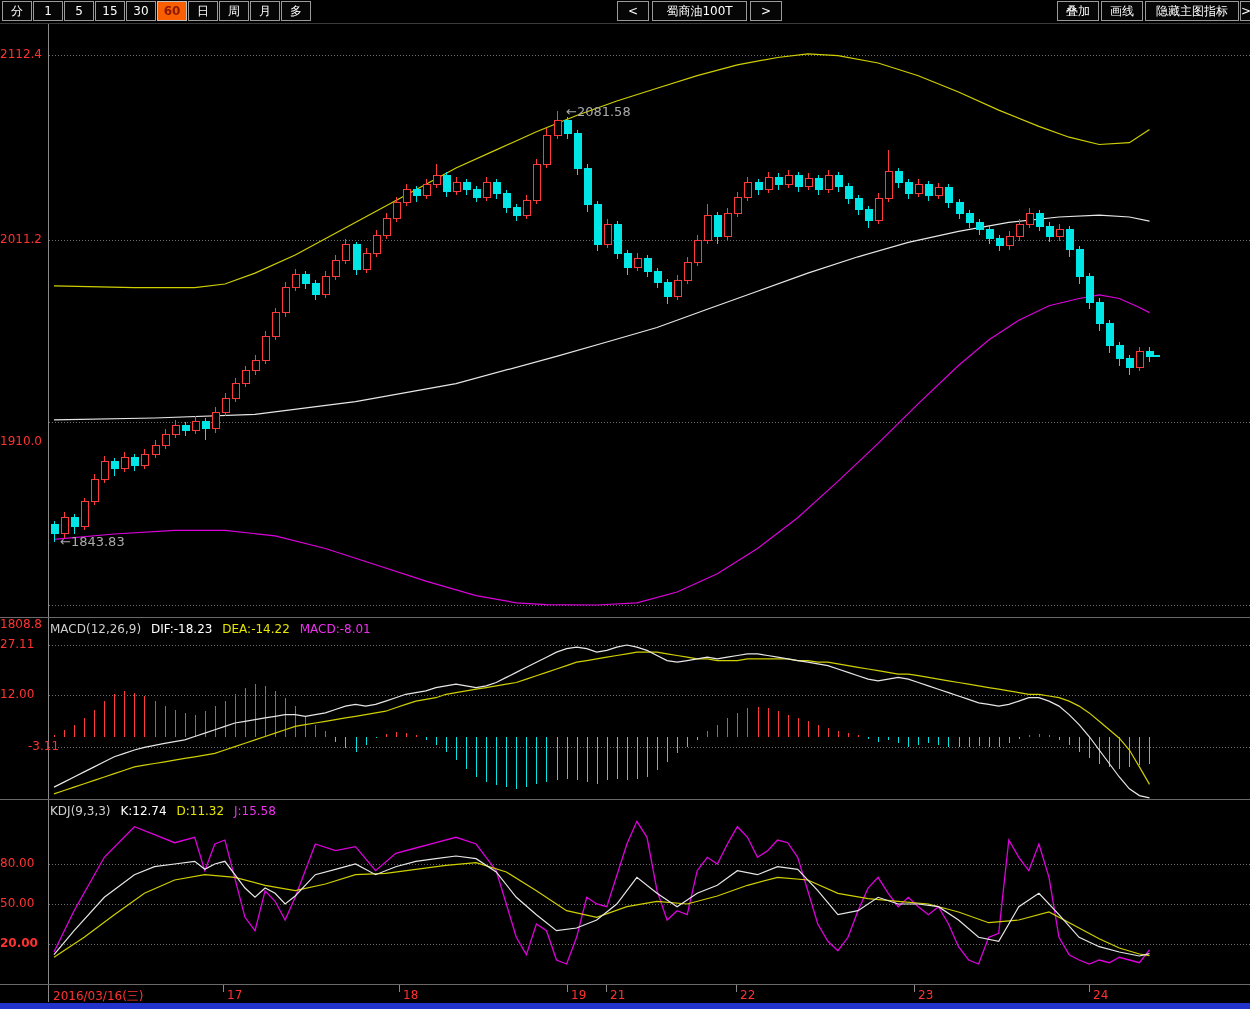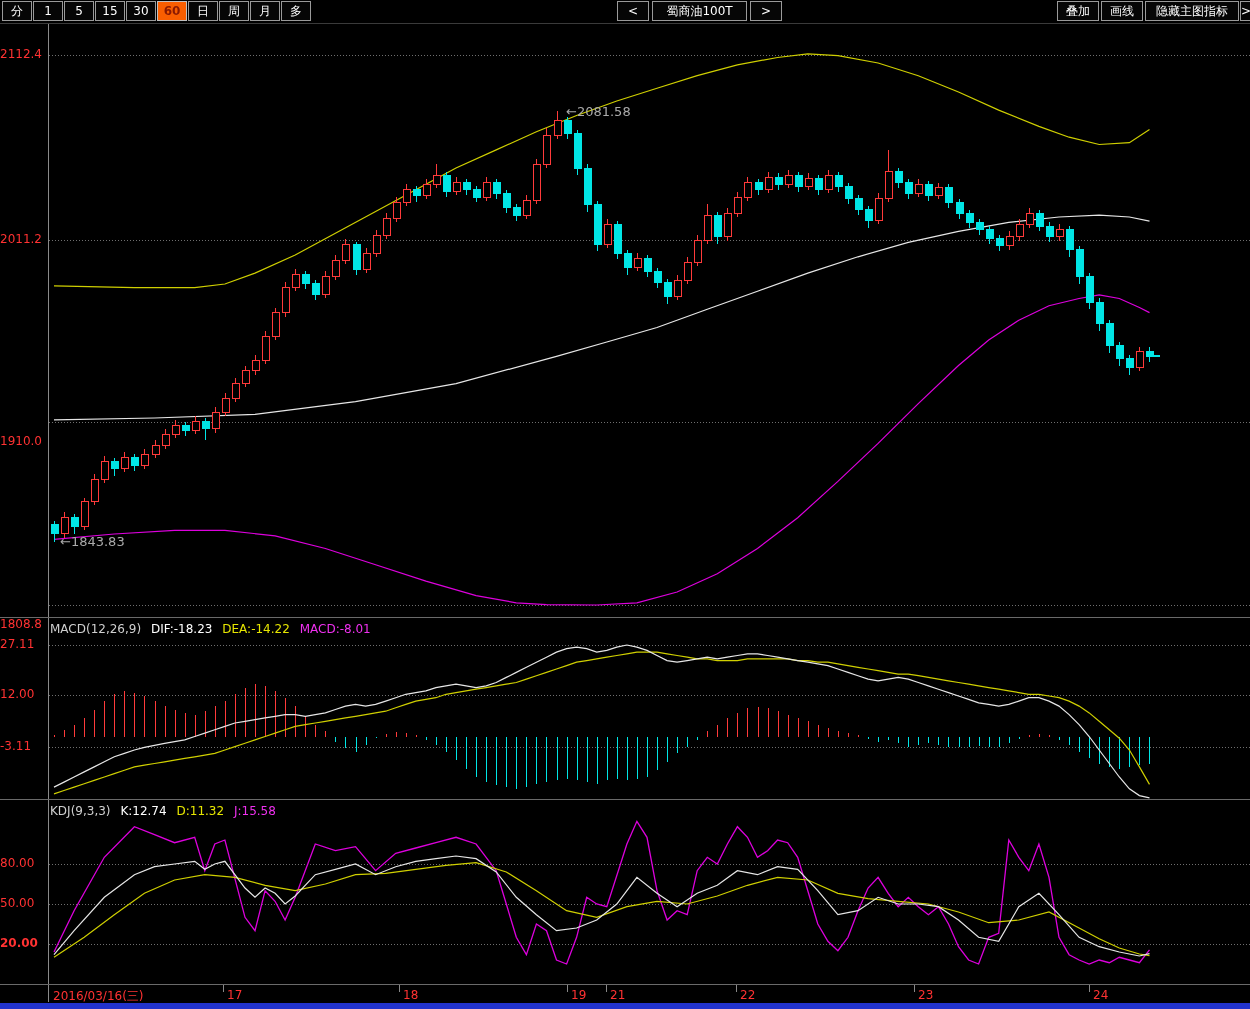--- a/index.html
+++ b/index.html
@@ -432,21 +432,21 @@
     <span>←</span><span>1843.83</span>
   </div>
 
   <div id="bottom-bar"></div>
 <div class="axis-label" style="top: 47px;">2112.4</div>
     <div class="axis-label" style="top: 232px;">2011.2</div>
     <div class="axis-label" style="top: 434px;">1910.0</div>
     <div class="axis-label" style="top: 597px; margin-top: 20px;">1808.8</div>
     <div class="axis-label" style="top: 637px;">27.11</div>
     <div class="axis-label" style="top: 687px;">12.00</div>
-    <div class="axis-label" style="top: 739px;">-3.11</div>
+    <div class="axis-label" style="top: 739px; padding-left: 28px;">-3.11</div>
     <div class="axis-label" style="top: 856px;">80.00</div>
     <div class="axis-label" style="top: 896px;">50.00</div>
     <div class="axis-label" style="top: 936px; font-weight: bold;">20.00</div>
     <div class="date-label" style="left: 53px;">2016/03/16(三)</div>
     <div class="date-label" style="left: 227px;">17</div>
     <div class="date-label" style="left: 403px;">18</div>
     <div class="date-label" style="left: 571px;">19</div>
     <div class="date-label" style="left: 610px;">21</div>
     <div class="date-label" style="left: 740px;">22</div>
     <div class="date-label" style="left: 918px;">23</div>

